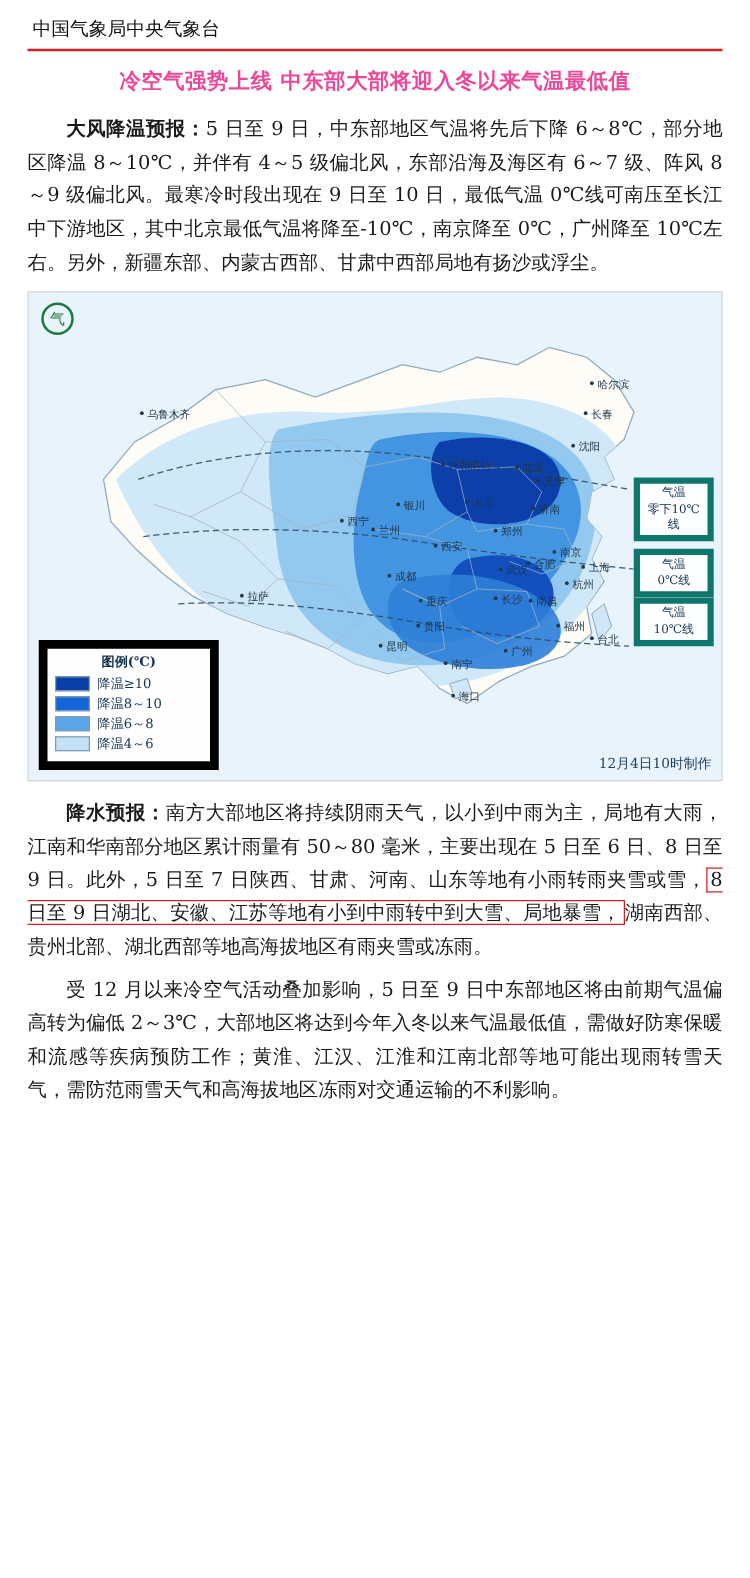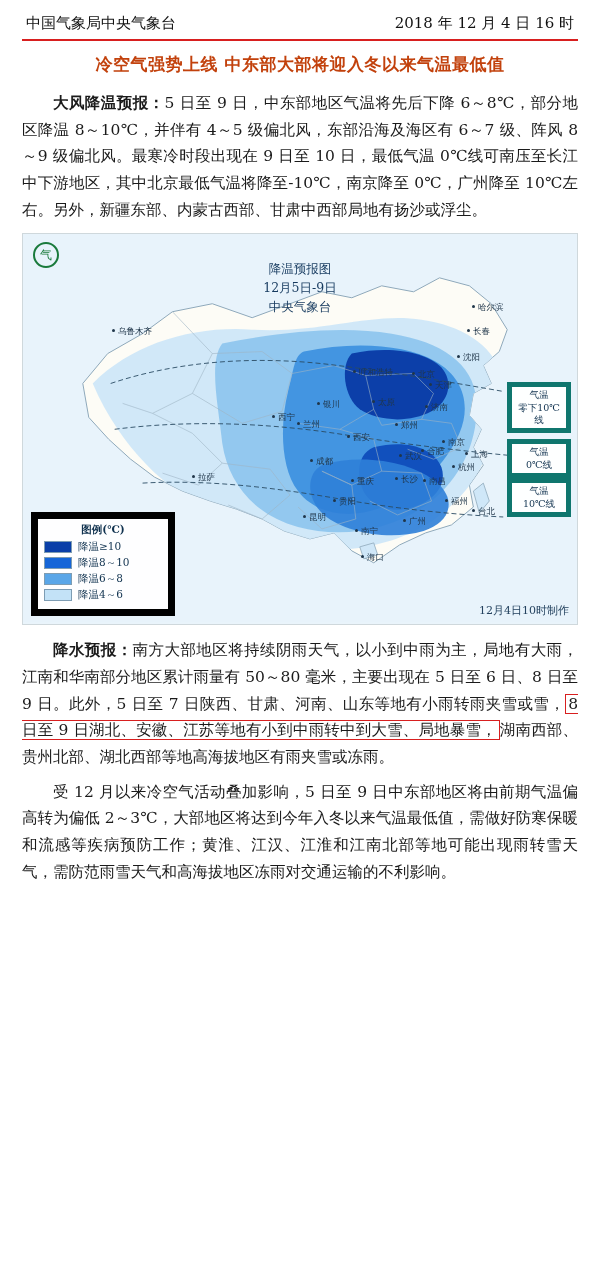--- a/index.html
+++ b/index.html
@@ -37,21 +37,21 @@
   .subbar .issuer{font-family:"DejaVu Serif","Liberation Serif",serif;color:#111;}
   .subbar .date{font-family:"DejaVu Serif","Liberation Serif",serif;color:#111;}
   .rule{
     border-top:2px solid #d81f1f;
     margin:0 0 12px 0;
   }
   .headline{
     text-align:center;
     font-weight:bold;
     font-size:17px;
-    color:#c2410c;
+    color:#ec4899;
     margin:4px 0 14px 0;
     letter-spacing:0.5px;
   }
   p.body{
     font-size:15.5px;
     line-height:1.72;
     margin:0 0 8px 0;
     text-align:justify;
     text-justify:inter-ideograph;
     text-indent:2em;
@@ -119,21 +119,20 @@
   }
 </style>
 </head>
 <body>
 
 <div class="page">
 
 
   <div class="subbar">
     <span class="issuer">中国气象局中央气象台</span>
-    <span class="date">2018 年 12 月 4 日 16 时</span>
   </div>
 
   <div class="rule"></div>
 
   <div class="headline">冷空气强势上线 中东部大部将迎入冬以来气温最低值</div>
 
 
   <p class="body">
     <b class="lead">大风降温预报：</b><span>5 日至 9 日，中东部地区气温将先后下降 6～8℃，部分地区降温 8～10℃，并伴有 4～5 级偏北风，东部沿海及海区有 6～7 级、阵风 8～9 级偏北风。最寒冷时段出现在 9 日至 10 日，最低气温 0℃线可南压至长江中下游地区，其中北京最低气温将降至-10℃，南京降至 0℃，广州降至 10℃左右。另外，新疆东部、内蒙古西部、甘肃中西部局地有扬沙或浮尘。</span>
   </p>
@@ -202,25 +201,20 @@
         <path d="M120,250 C192,246 262,256 330,268 C392,278 442,282 482,284"></path>
       </g>
 
       <path d="M452,258 L462,250 L468,268 L458,280 Z" fill="#cfe7f8" stroke="#8fa9bb" stroke-width="0.8"></path>
 
       <path d="M338,314 L352,310 L356,322 L342,326 Z" fill="#cfe7f8" stroke="#8fa9bb" stroke-width="0.8"></path>
     </svg>
 
     <div class="logo-circle">气</div>
 
-    <div class="fig-title">
-      <div>降温预报图</div>
-      <div>12月5日-9日</div>
-      <div>中央气象台</div>
-    </div>
 
     <div>
       <span class="city" style="left:455px;top:68px">哈尔滨</span>
       <span class="city" style="left:450px;top:92px">长春</span>
       <span class="city" style="left:440px;top:118px">沈阳</span>
       <span class="city" style="left:95px;top:92px">乌鲁木齐</span>
       <span class="city" style="left:395px;top:135px">北京</span>
       <span class="city" style="left:412px;top:146px">天津</span>
       <span class="city" style="left:336px;top:133px">呼和浩特</span>
       <span class="city" style="left:300px;top:165px">银川</span>
@@ -229,21 +223,21 @@
       <span class="city" style="left:255px;top:178px">西宁</span>
       <span class="city" style="left:280px;top:185px">兰州</span>
       <span class="city" style="left:330px;top:198px">西安</span>
       <span class="city" style="left:378px;top:186px">郑州</span>
       <span class="city" style="left:404px;top:212px">合肥</span>
       <span class="city" style="left:425px;top:203px">南京</span>
       <span class="city" style="left:448px;top:215px">上海</span>
       <span class="city" style="left:382px;top:217px">武汉</span>
       <span class="city" style="left:435px;top:228px">杭州</span>
       <span class="city" style="left:293px;top:222px">成都</span>
-      <span class="city" style="left:334px;top:242px">重庆</span>
+      <span class="city" style="left:318px;top:242px">重庆</span>
       <span class="city" style="left:378px;top:240px">长沙</span>
       <span class="city" style="left:406px;top:242px">南昌</span>
       <span class="city" style="left:428px;top:262px">福州</span>
       <span class="city" style="left:316px;top:262px">贵阳</span>
       <span class="city" style="left:175px;top:238px">拉萨</span>
       <span class="city" style="left:286px;top:278px">昆明</span>
       <span class="city" style="left:386px;top:282px">广州</span>
       <span class="city" style="left:455px;top:272px">台北</span>
       <span class="city" style="left:338px;top:292px">南宁</span>
       <span class="city" style="left:344px;top:318px">海口</span>

